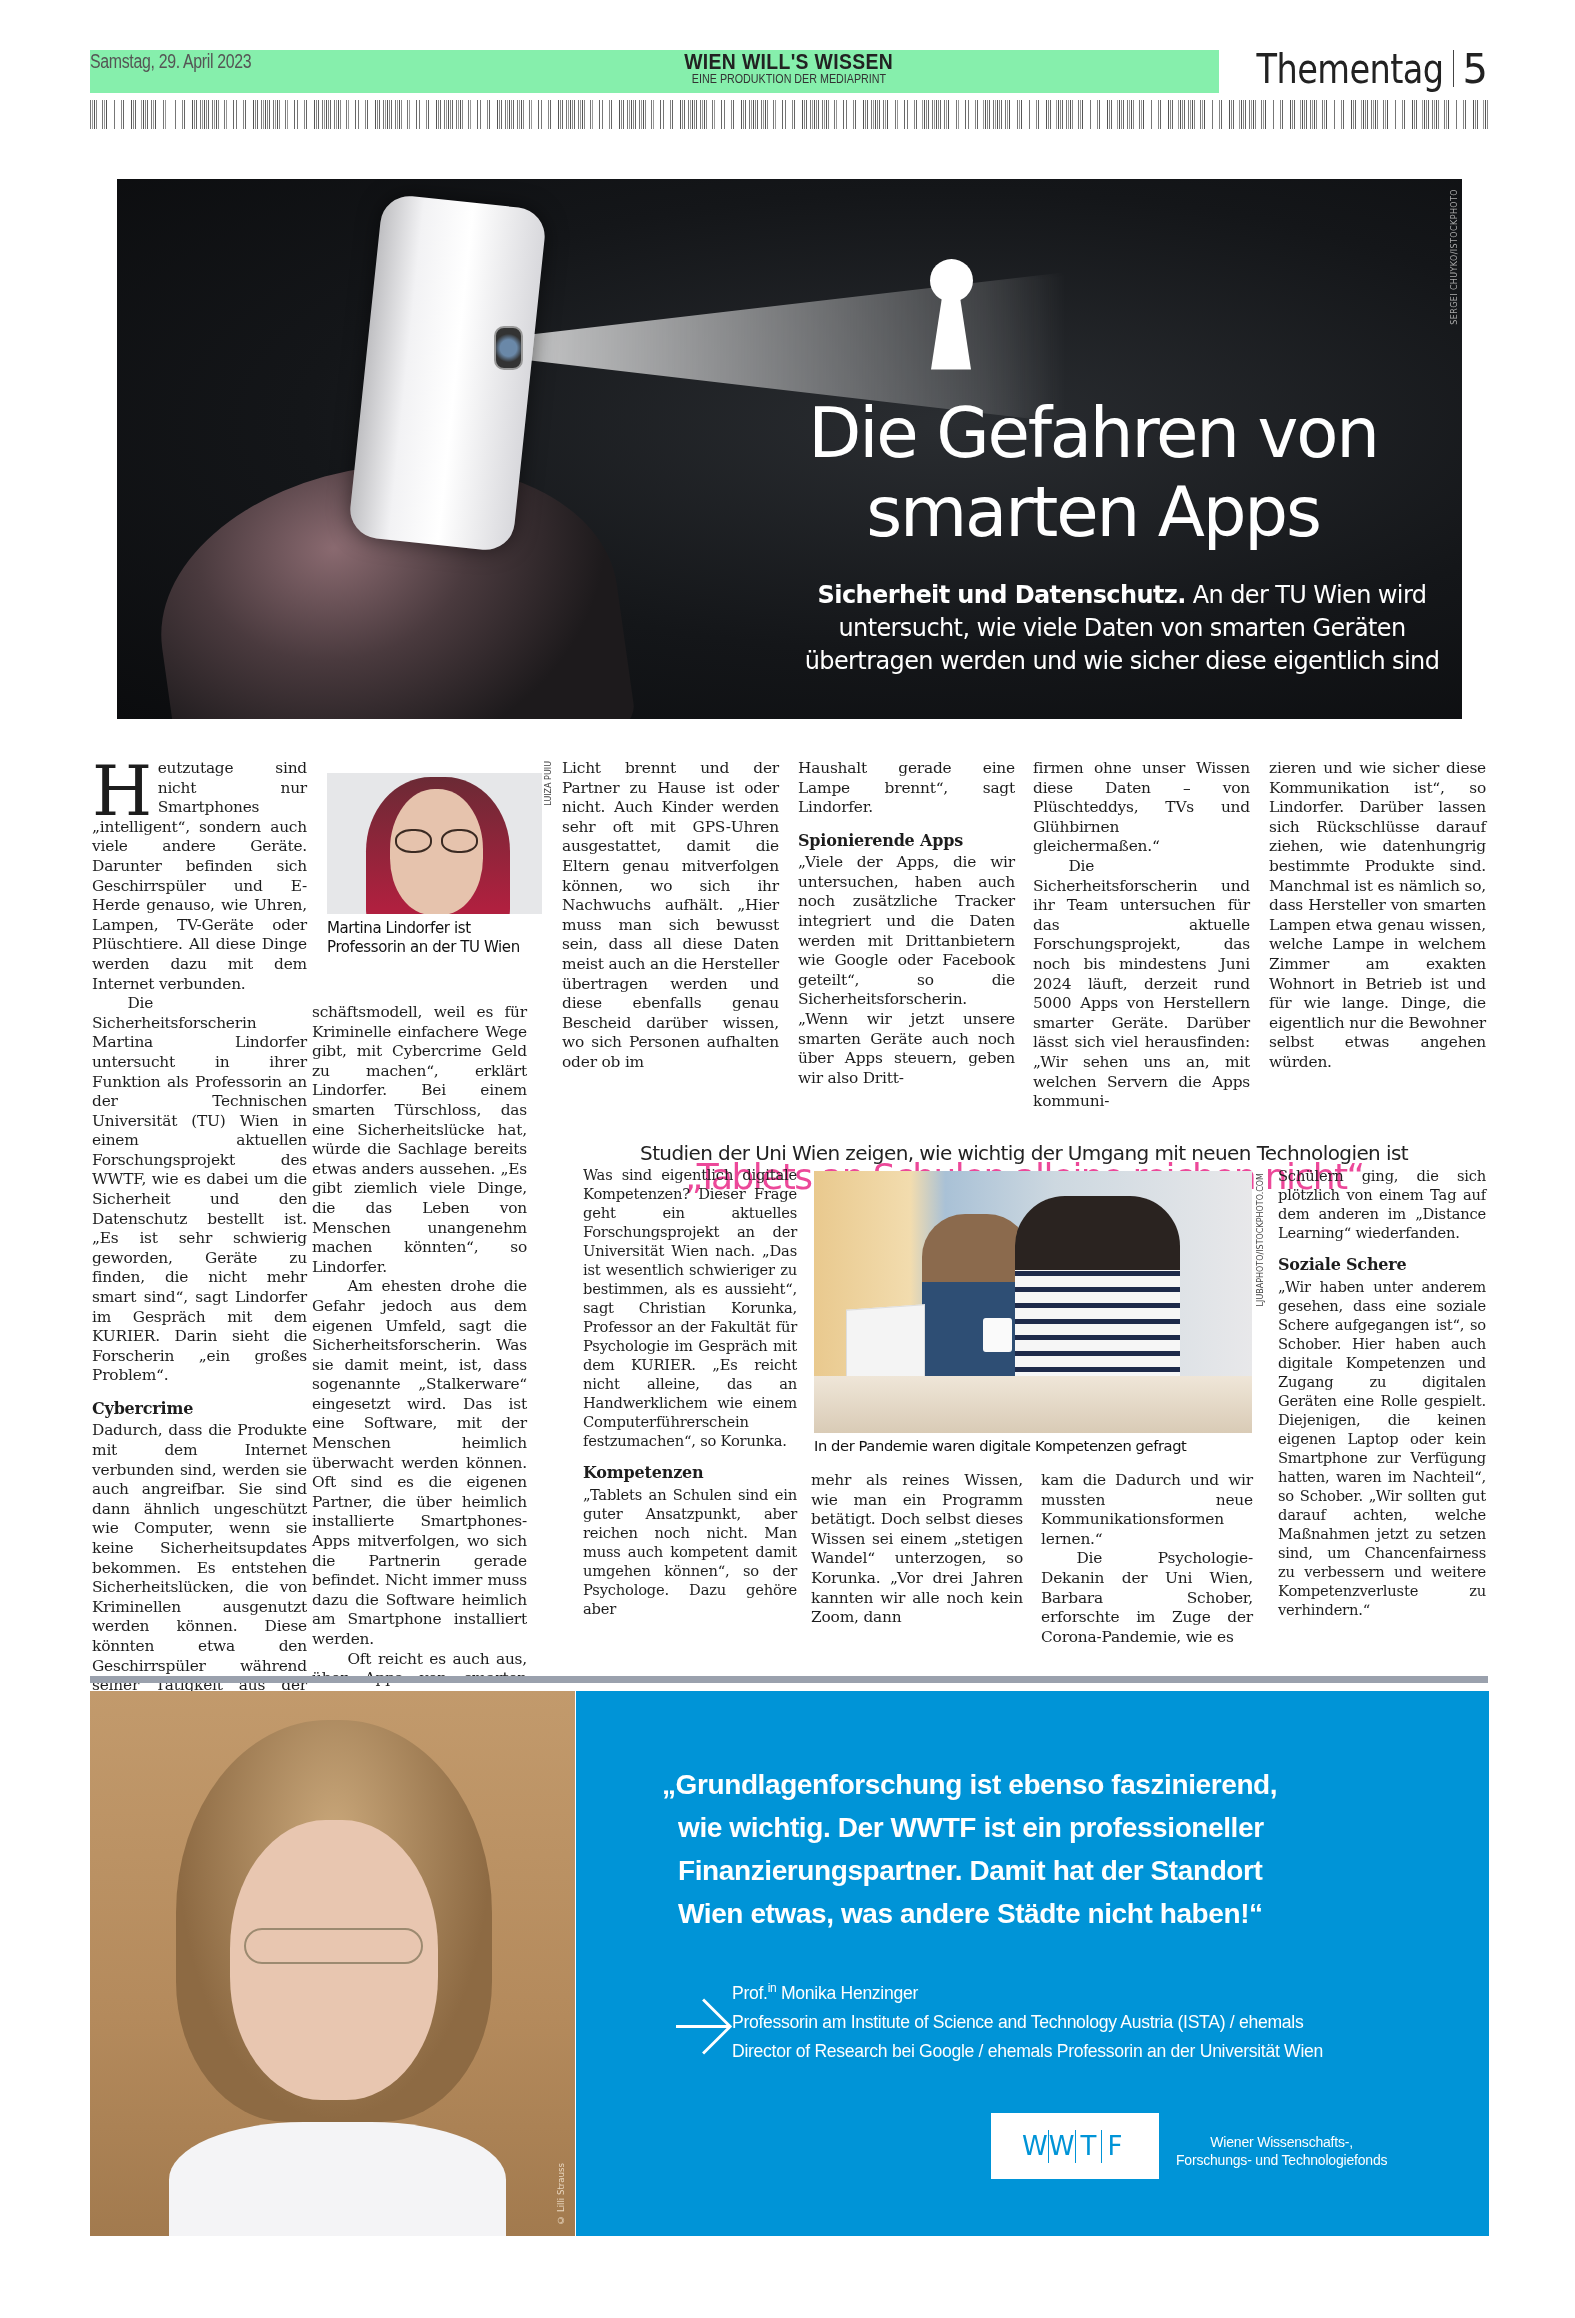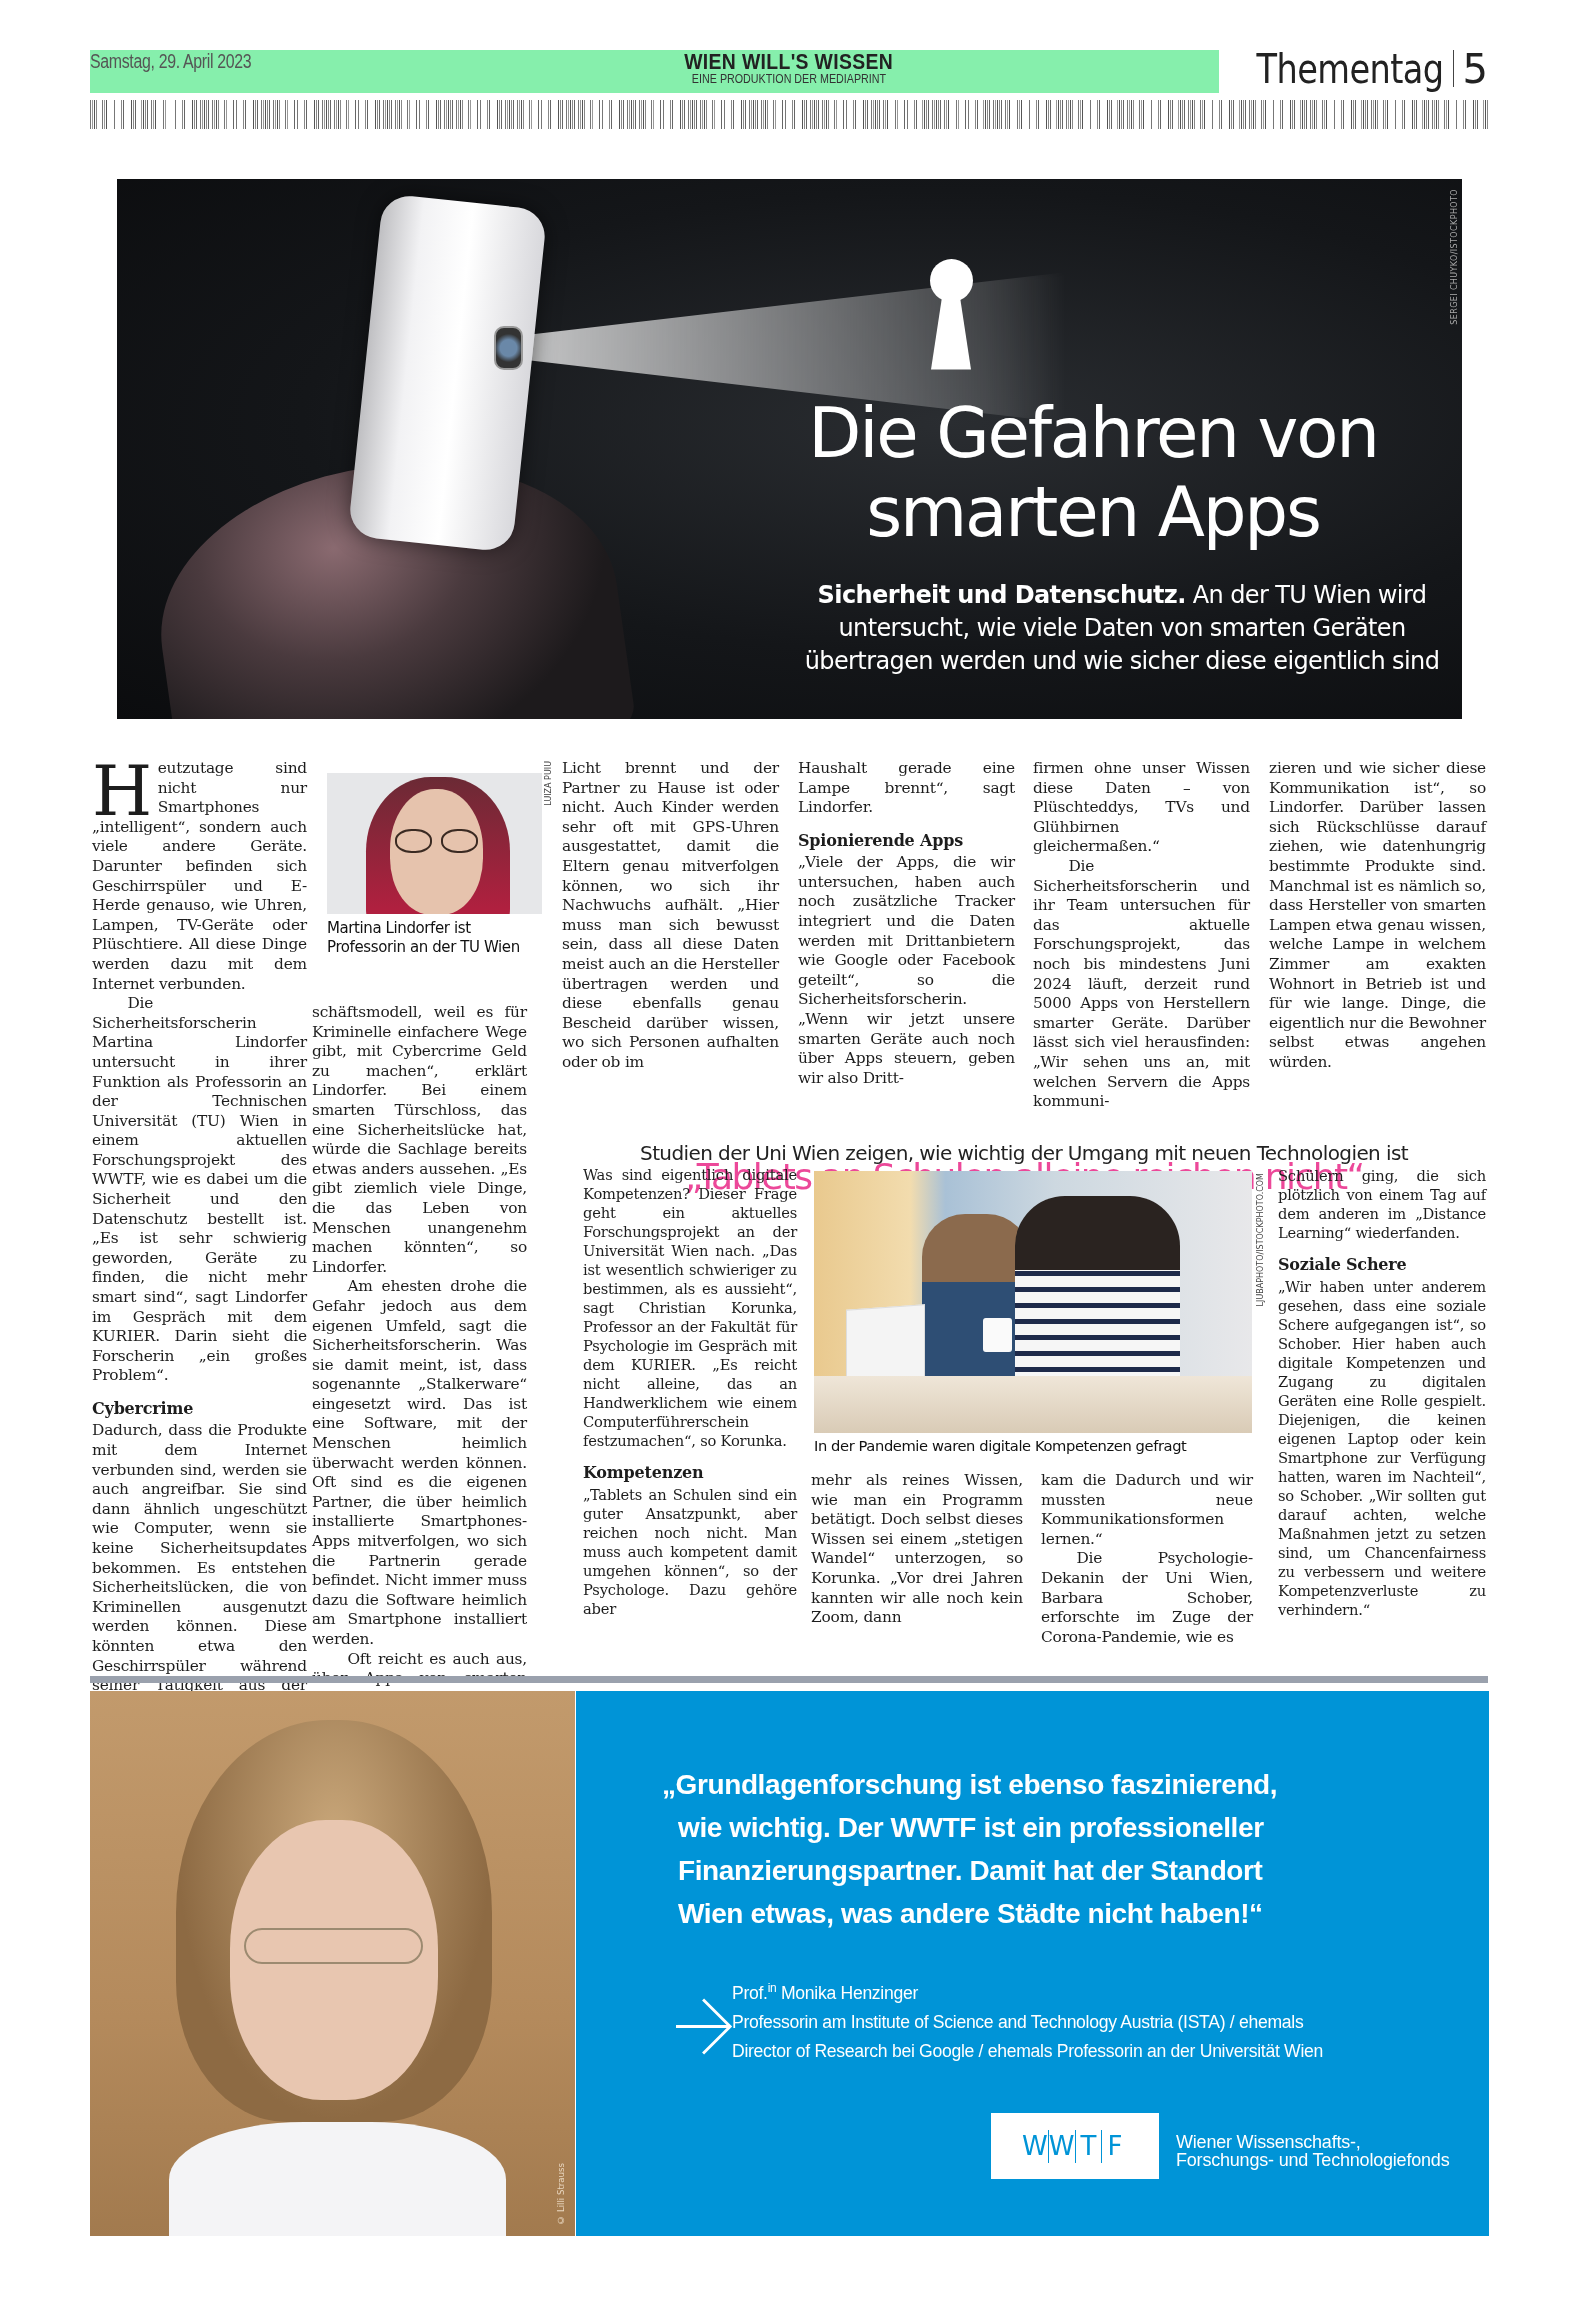--- a/index.html
+++ b/index.html
@@ -87,21 +87,21 @@
   .ad-blue { position: absolute; left: 576px; top: 1691px; width: 913px; height: 545px; background: #0094d7; color: #fff; }
   .ad-quote { position: absolute; left: 86px; top: 72px; width: 718px; font-family: "Liberation Sans", sans-serif; font-weight: 700; font-size: 28px; line-height: 43px; letter-spacing: -0.4px; }
   .ad-quote div { white-space: nowrap; }
   .ad-quote div + div { padding-left: 16px; }
   .ad-arrow { position: absolute; left: 100px; top: 307px; width: 57px; height: 57px; }
   .ad-author { position: absolute; left: 156px; top: 283px; font-family: "Liberation Sans", sans-serif; font-size: 17.6px; line-height: 29px; letter-spacing: -0.3px; }
   .ad-author sup { font-size: 12px; }
   .ad-logo { position: absolute; left: 415px; top: 422px; width: 168px; height: 66px; background: #fff; display: flex; align-items: center; justify-content: center; gap: 0; }
   .ad-logo span { font-family: "DejaVu Sans", sans-serif; font-size: 26px; color: #0094d7; width: 26px; text-align: center; display: inline-block; }
   .ad-logo i { width: 0.7px; height: 33px; background: #0094d7; display: inline-block; }
-  .ad-logo-text { position: absolute; left: 600px; top: 442px; font-family: "Liberation Sans", sans-serif; font-size: 18px; line-height: 18px; letter-spacing: -0.2px; }
+  .ad-logo-text { position: absolute; left: 600px; top: 442px; font-family: "Liberation Sans", sans-serif; font-size: 14px; line-height: 18px; letter-spacing: -0.2px; text-align: center; }
 </style>
 </head>
 <body>
 
 <div class="hdr">
   <div class="hdr-date">Samstag, 29. April 2023</div>
   <div class="hdr-center">
     <div class="hdr-title">WIEN WILL'S WISSEN</div>
     <div class="hdr-sub">EINE PRODUKTION DER MEDIAPRINT</div>
   </div>

